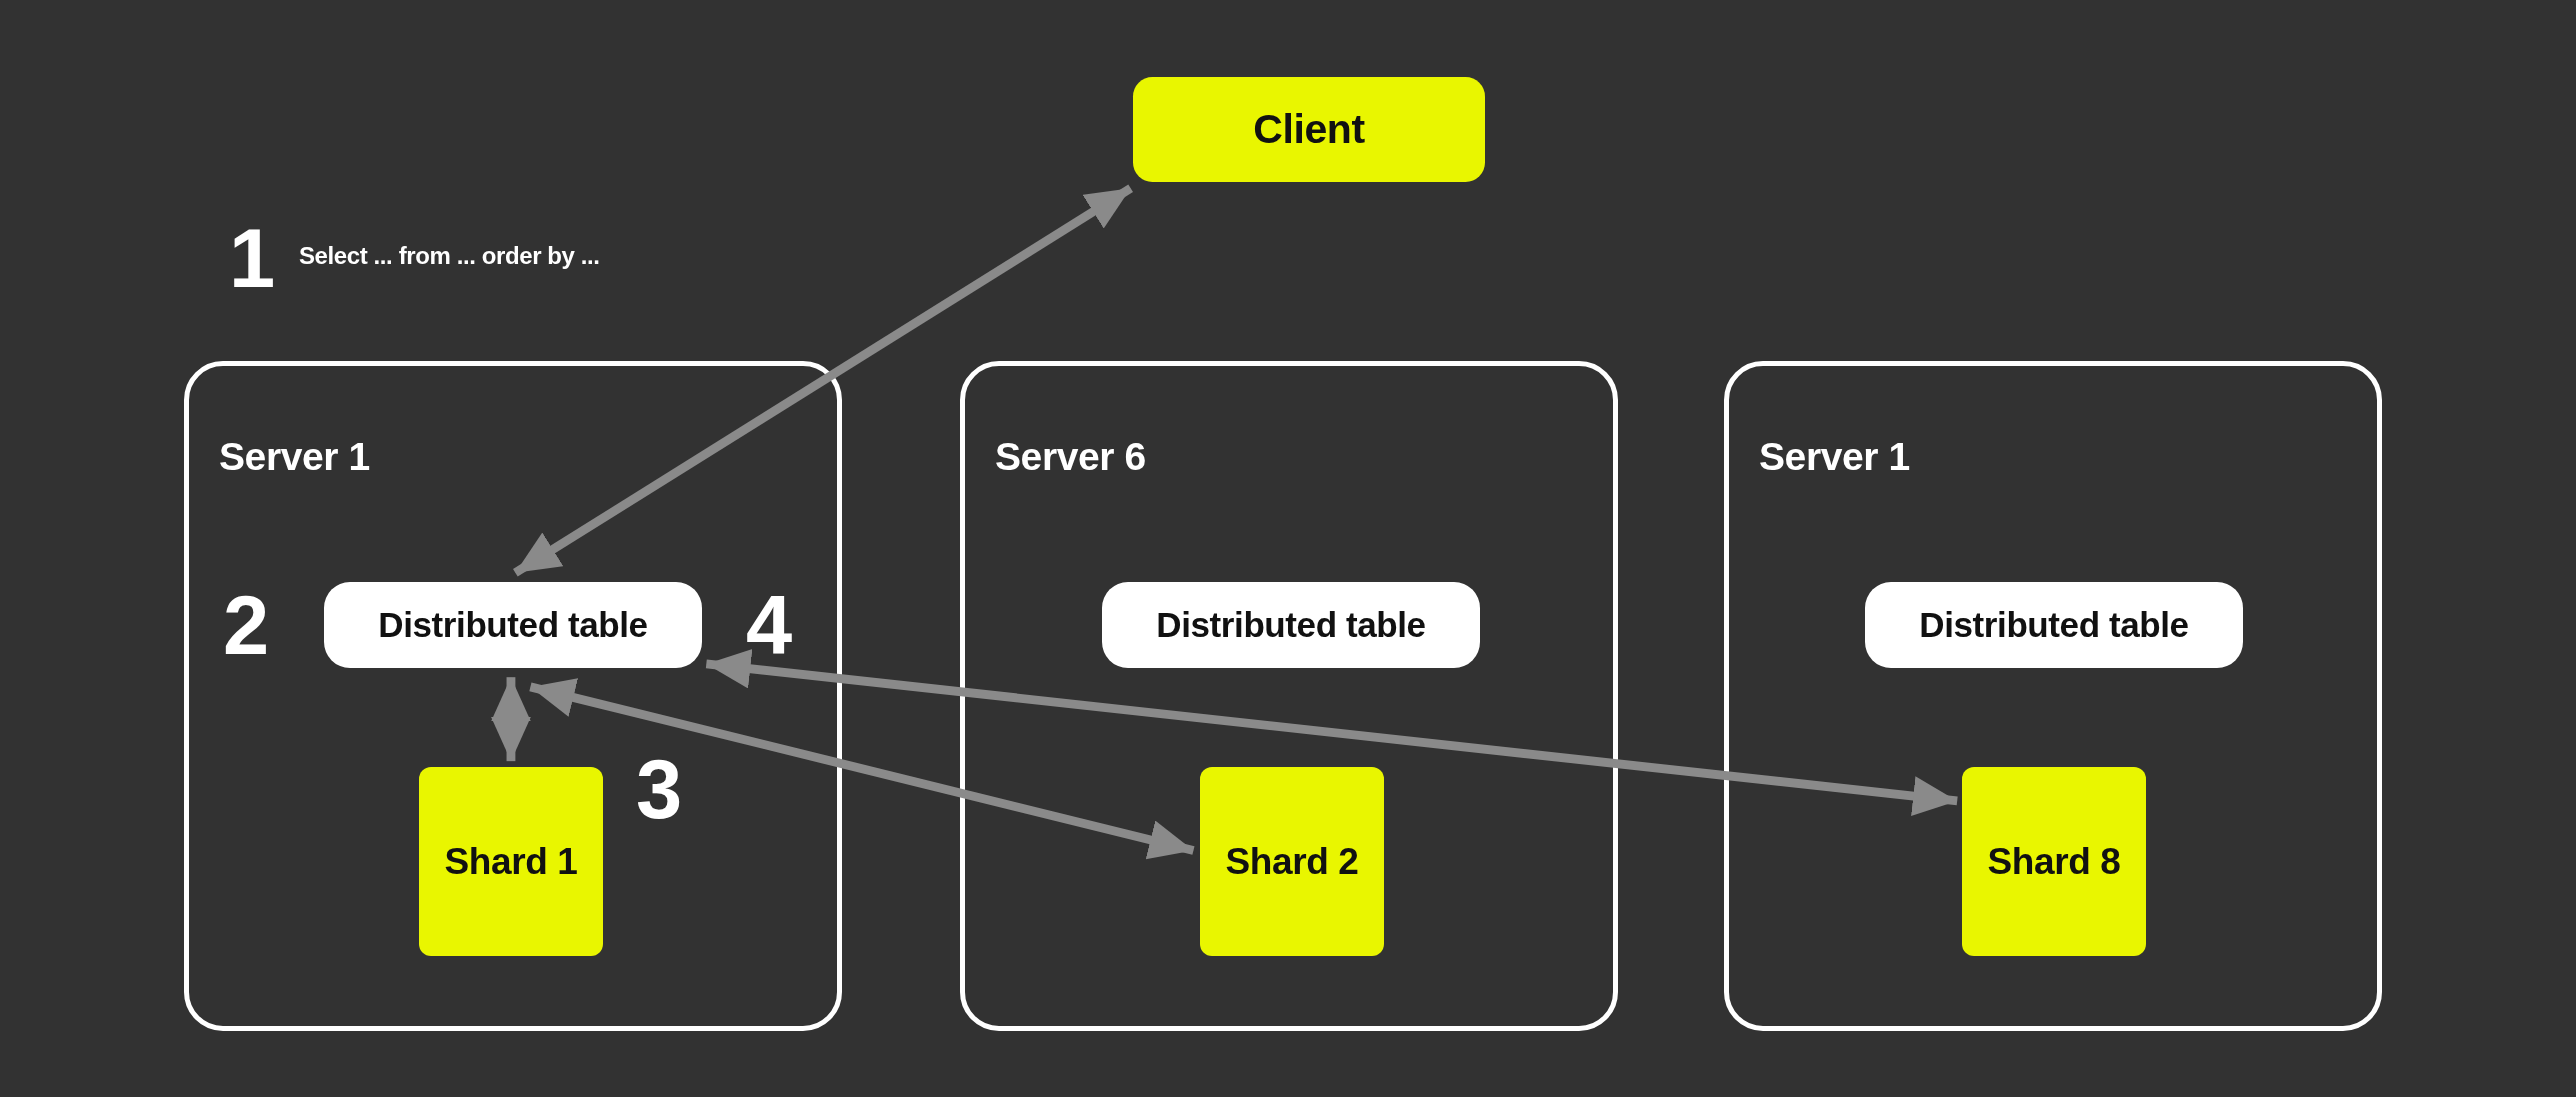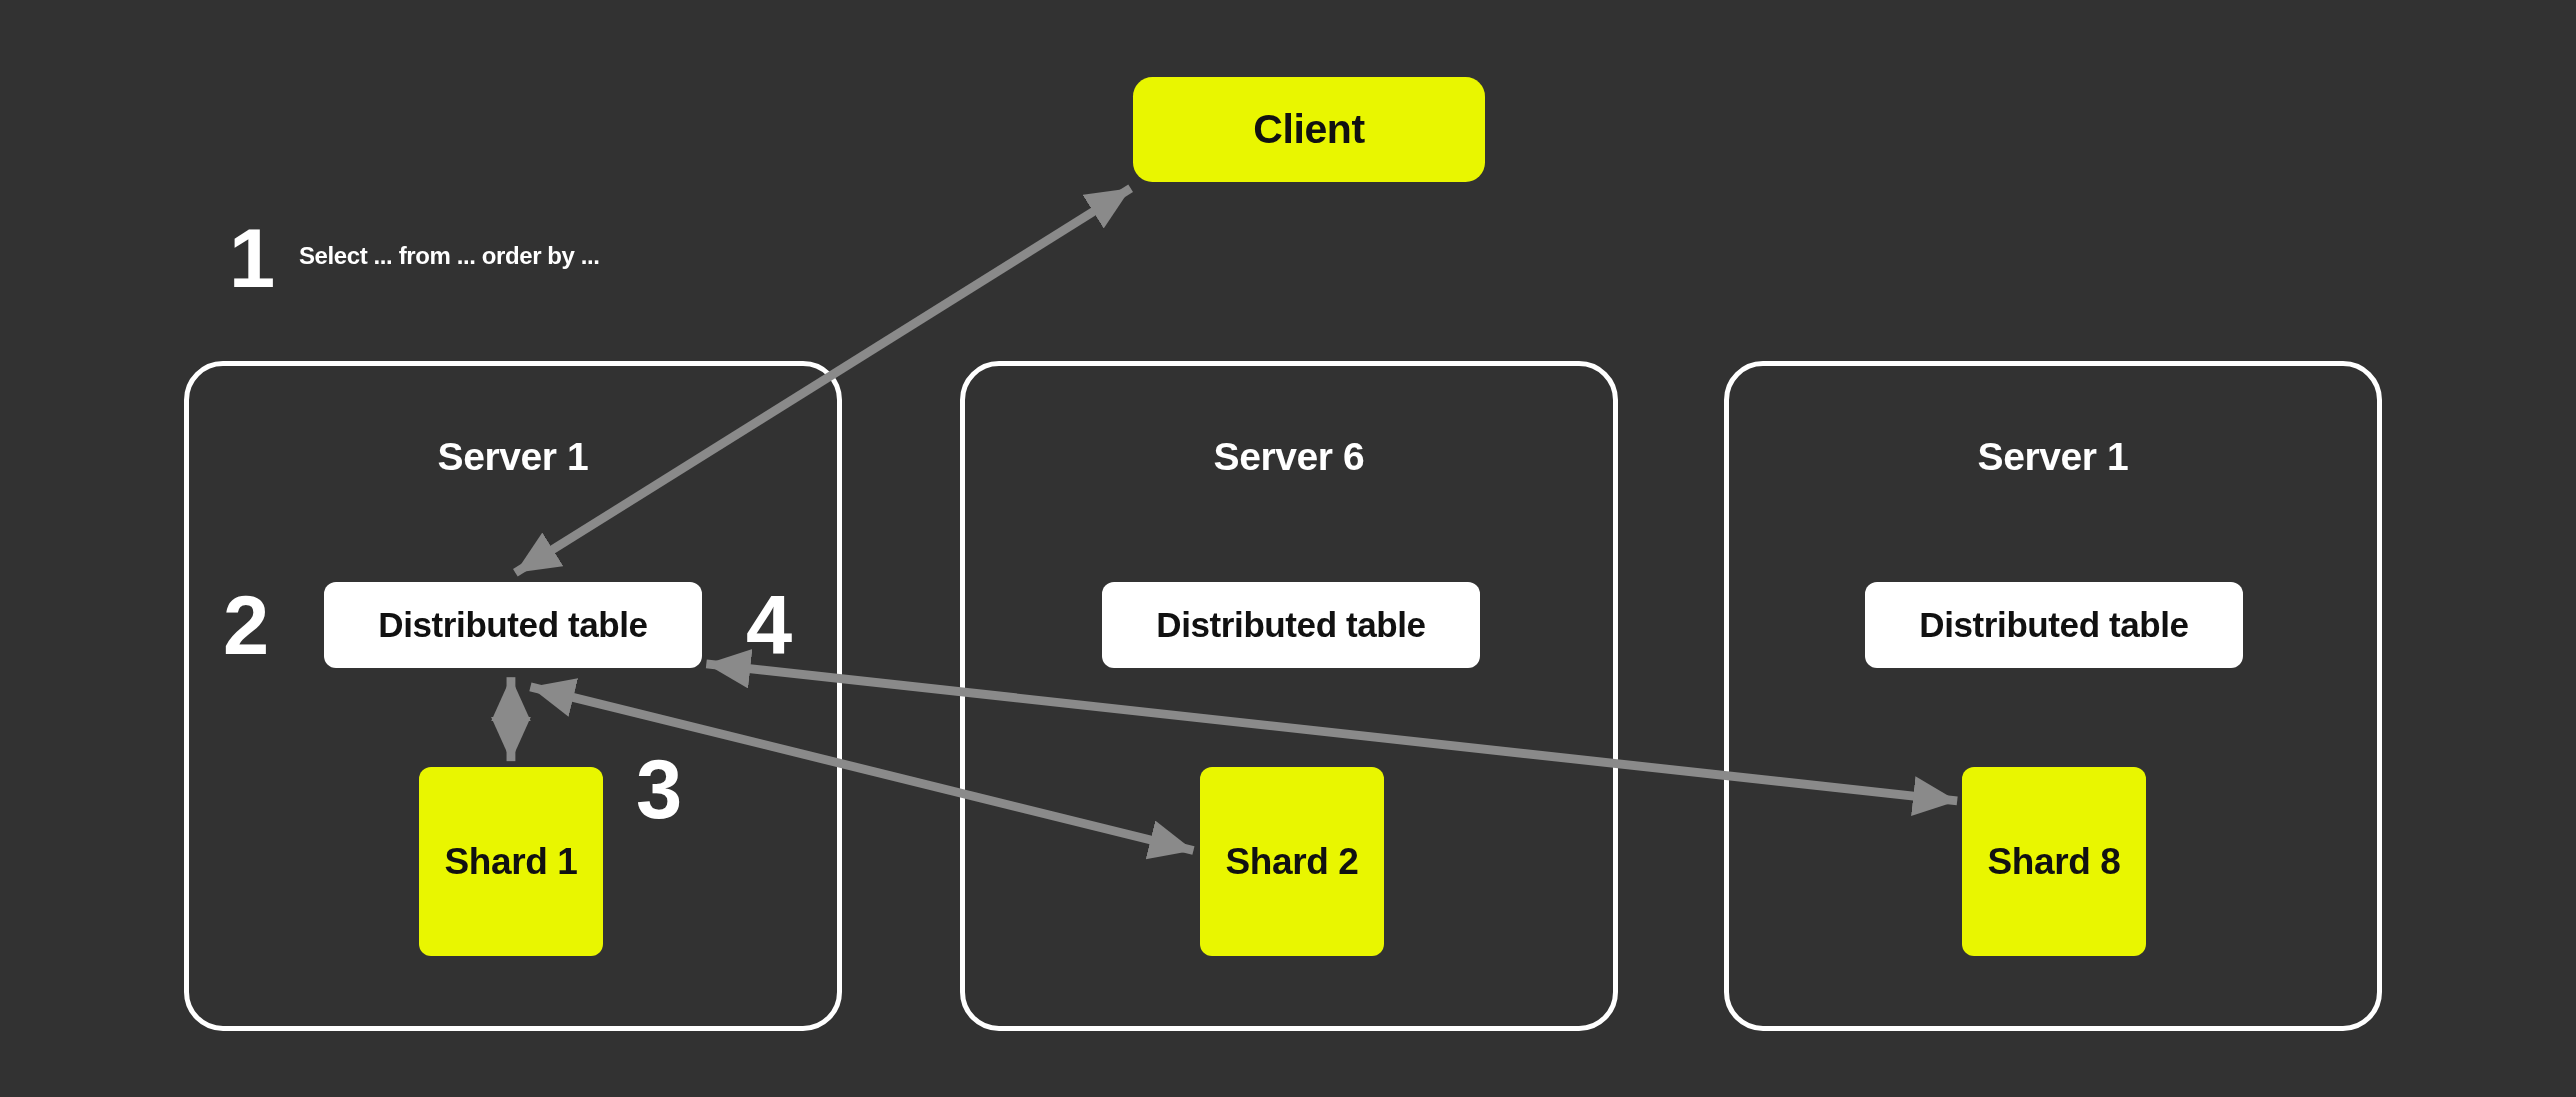--- a/index.html
+++ b/index.html
@@ -37,30 +37,30 @@
     position: absolute;
     top: 361px;
     width: 658px; height: 670px;
     border: 5.3px solid #ffffff;
     border-radius: 39px;
     box-sizing: border-box;
   }
   .server-title {
     position: absolute;
     top: 69px; left: 0; right: 0;
-    text-align: center;
     font-size: 39px;
     color: #ffffff;
     letter-spacing: -0.4px;
+    padding-left: 30px;
   }
   .dtable {
     top: 582px;
     width: 378px; height: 86px;
     background: #ffffff;
-    border-radius: 12px;
+    border-radius: 26px;
     font-size: 35px;
     color: #111111;
   }
   .shard {
     top: 767px;
     width: 184px; height: 189px;
     background: #e9f600;
     border-radius: 12px;
     font-size: 37px;
     color: #111111;

